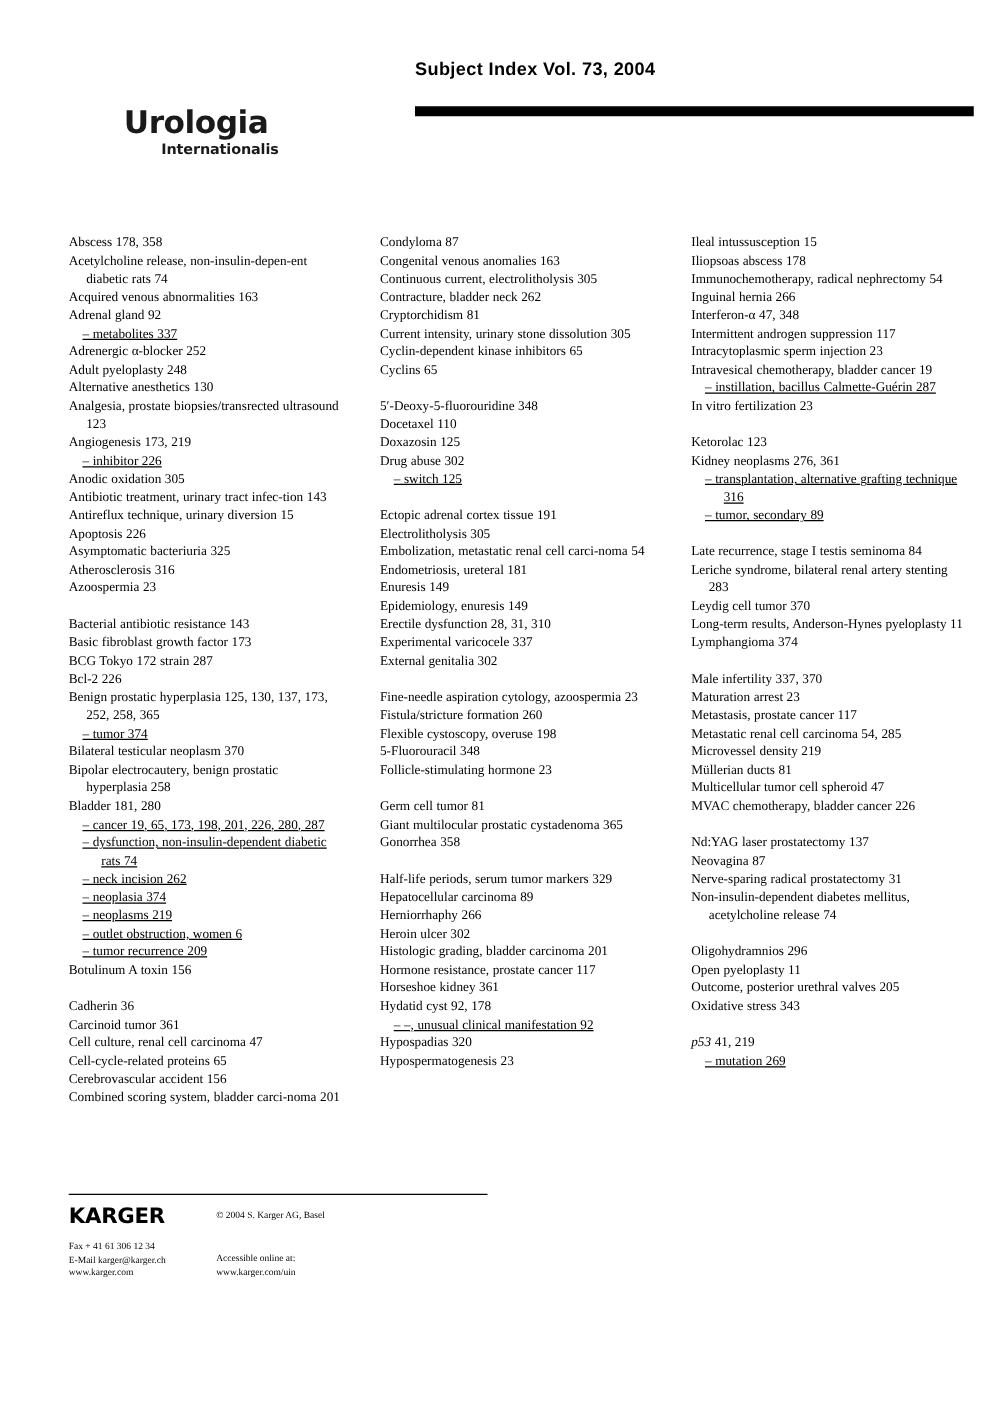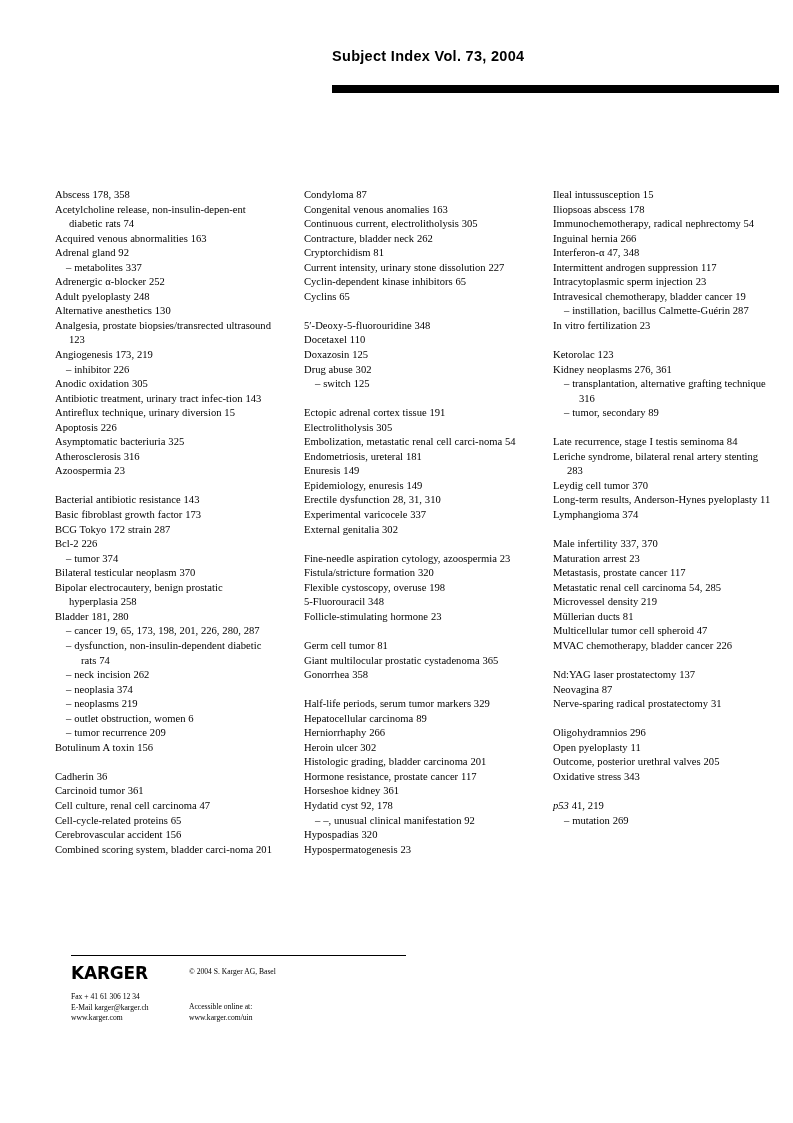--- a/index.html
+++ b/index.html
@@ -92,33 +92,33 @@
     text-indent: 0;
     padding-left: 14px;
     text-indent: -14px;
     margin: 0;
     white-space: normal;
     word-spacing: 0.2px;
   }
   .entry.sub {
     padding-left: 26px;
     text-indent: -15px;
+    text-decoration: underline;
   }
   .group-gap {
     height: 14.55px;
   }
   .it { font-style: italic; }
 
   
   #footer {
     position: absolute;
     left: 55px;
     top: 955px;
     width: 680px;
-    margin-left: 16px;
   }
   #footer-rule {
     width: 335px;
     height: 1px;
     background: #000000;
     margin-bottom: 7px;
   }
   #footer-inner {
     position: relative;
     height: 70px;
@@ -153,20 +153,24 @@
     font-size: 7.6px;
     line-height: 10.6px;
   }
 </style>
 </head>
 <body>
 
 <div id="header">
   <div id="page-title">Subject Index Vol. 73, 2004</div>
   <div id="title-rule"></div>
+  <div id="masthead">
+    <div id="masthead-main">Urologia</div>
+    <div id="masthead-sub">Internationalis</div>
+  </div>
 </div>
 
 <div id="index-body">
   <div class="index-column" id="col-1">
       <div class="entry">Abscess  178, 358</div>
       <div class="entry">Acetylcholine release, non-insulin-depen-­ent diabetic rats  74</div>
       <div class="entry">Acquired venous abnormalities  163</div>
       <div class="entry">Adrenal gland  92</div>
       <div class="entry sub">–   metabolites  337</div>
       <div class="entry">Adrenergic α-blocker  252</div>
@@ -180,20 +184,21 @@
       <div class="entry">Antireflux technique, urinary diversion  15</div>
       <div class="entry">Apoptosis  226</div>
       <div class="entry">Asymptomatic bacteriuria  325</div>
       <div class="entry">Atherosclerosis  316</div>
       <div class="entry">Azoospermia  23</div>
       <div class="group-gap"></div>
       <div class="entry">Bacterial antibiotic resistance  143</div>
       <div class="entry">Basic fibroblast growth factor  173</div>
       <div class="entry">BCG Tokyo 172 strain  287</div>
       <div class="entry">Bcl-2  226</div>
+      <div class="entry">Benign prostatic hyperplasia  125, 130, 137, 173, 252, 258, 365</div>
       <div class="entry sub">–   tumor  374</div>
       <div class="entry">Bilateral testicular neoplasm  370</div>
       <div class="entry">Bipolar electrocautery, benign prostatic hyperplasia  258</div>
       <div class="entry">Bladder  181, 280</div>
       <div class="entry sub">–   cancer  19, 65, 173, 198, 201, 226, 280, 287</div>
       <div class="entry sub">–   dysfunction, non-insulin-dependent diabetic rats  74</div>
       <div class="entry sub">–   neck incision  262</div>
       <div class="entry sub">–   neoplasia  374</div>
       <div class="entry sub">–   neoplasms  219</div>
       <div class="entry sub">–   outlet obstruction, women  6</div>
@@ -206,42 +211,42 @@
       <div class="entry">Cell-cycle-related proteins  65</div>
       <div class="entry">Cerebrovascular accident  156</div>
       <div class="entry">Combined scoring system, bladder carci-­noma  201</div>
     </div>
   <div class="index-column" id="col-2">
       <div class="entry">Condyloma  87</div>
       <div class="entry">Congenital venous anomalies  163</div>
       <div class="entry">Continuous current, electrolitholysis  305</div>
       <div class="entry">Contracture, bladder neck  262</div>
       <div class="entry">Cryptorchidism  81</div>
-      <div class="entry">Current intensity, urinary stone dissolution  227</div>
+      <div class="entry">Current intensity, urinary stone dissolution  305</div>
       <div class="entry">Cyclin-dependent kinase inhibitors  65</div>
       <div class="entry">Cyclins  65</div>
       <div class="group-gap"></div>
       <div class="entry">5′-Deoxy-5-fluorouridine  348</div>
       <div class="entry">Docetaxel  110</div>
       <div class="entry">Doxazosin  125</div>
       <div class="entry">Drug abuse  302</div>
       <div class="entry sub">–   switch  125</div>
       <div class="group-gap"></div>
       <div class="entry">Ectopic adrenal cortex tissue  191</div>
       <div class="entry">Electrolitholysis  305</div>
       <div class="entry">Embolization, metastatic renal cell carci-­noma  54</div>
       <div class="entry">Endometriosis, ureteral  181</div>
       <div class="entry">Enuresis  149</div>
       <div class="entry">Epidemiology, enuresis  149</div>
       <div class="entry">Erectile dysfunction  28, 31, 310</div>
       <div class="entry">Experimental varicocele  337</div>
       <div class="entry">External genitalia  302</div>
       <div class="group-gap"></div>
       <div class="entry">Fine-needle aspiration cytology, azoospermia  23</div>
-      <div class="entry">Fistula/stricture formation  320</div>
+      <div class="entry">Fistula/stricture formation  260</div>
       <div class="entry">Flexible cystoscopy, overuse  198</div>
       <div class="entry">5-Fluorouracil  348</div>
       <div class="entry">Follicle-stimulating hormone  23</div>
       <div class="group-gap"></div>
       <div class="entry">Germ cell tumor  81</div>
       <div class="entry">Giant multilocular prostatic cystadenoma  365</div>
       <div class="entry">Gonorrhea  358</div>
       <div class="group-gap"></div>
       <div class="entry">Half-life periods, serum tumor markers  329</div>
       <div class="entry">Hepatocellular carcinoma  89</div>
@@ -283,20 +288,21 @@
       <div class="entry">Metastasis, prostate cancer  117</div>
       <div class="entry">Metastatic renal cell carcinoma  54, 285</div>
       <div class="entry">Microvessel density  219</div>
       <div class="entry">Müllerian ducts  81</div>
       <div class="entry">Multicellular tumor cell spheroid  47</div>
       <div class="entry">MVAC chemotherapy, bladder cancer  226</div>
       <div class="group-gap"></div>
       <div class="entry">Nd:YAG laser prostatectomy  137</div>
       <div class="entry">Neovagina  87</div>
       <div class="entry">Nerve-sparing radical prostatectomy  31</div>
+      <div class="entry">Non-insulin-dependent diabetes mellitus, acetylcholine release  74</div>
       <div class="group-gap"></div>
       <div class="entry">Oligohydramnios  296</div>
       <div class="entry">Open pyeloplasty  11</div>
       <div class="entry">Outcome, posterior urethral valves  205</div>
       <div class="entry">Oxidative stress  343</div>
       <div class="group-gap"></div>
       <div class="entry"><span class="it">p53</span>  41, 219</div>
       <div class="entry sub">–   mutation  269</div>
     </div>
 </div>

